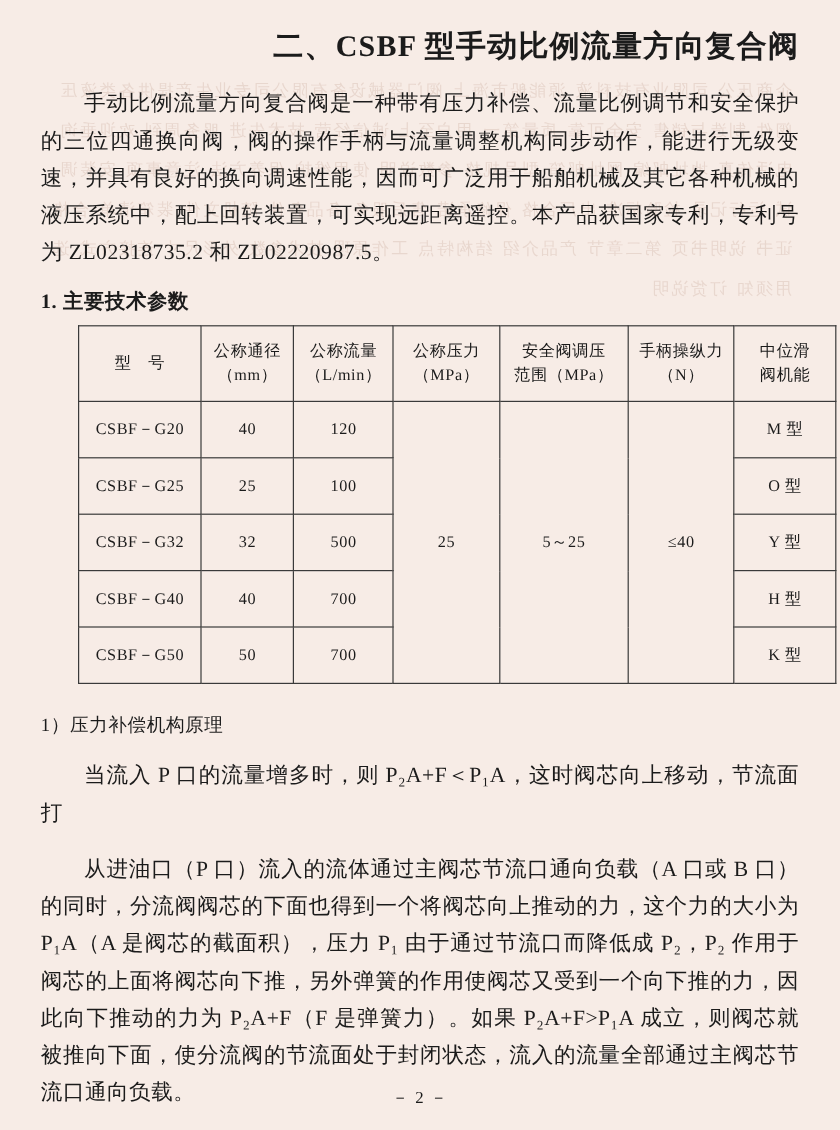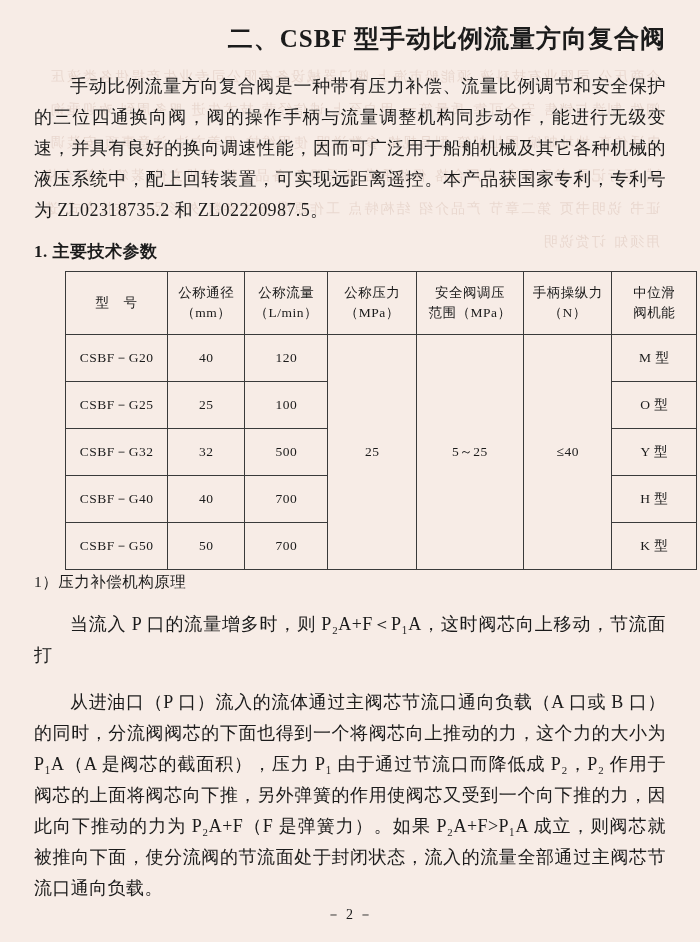--- a/index.html
+++ b/index.html
@@ -56,21 +56,21 @@
   }
   h2.section {
     font-size: 17px;
     font-weight: bold;
     margin: 14px 0 8px 0;
     letter-spacing: 0.5px;
   }
   h3.subsection {
     font-size: 15.5px;
     font-weight: normal;
-    margin: 2px 0 4px 0;
+    margin: 24px 0 4px 0;
     letter-spacing: 0.5px;
   }
   table.spec {
     border-collapse: collapse;
     width: 100%;
     font-size: 13.5px;
     margin-top: 4px;
     table-layout: fixed;
     margin-left: 31px;
   }

